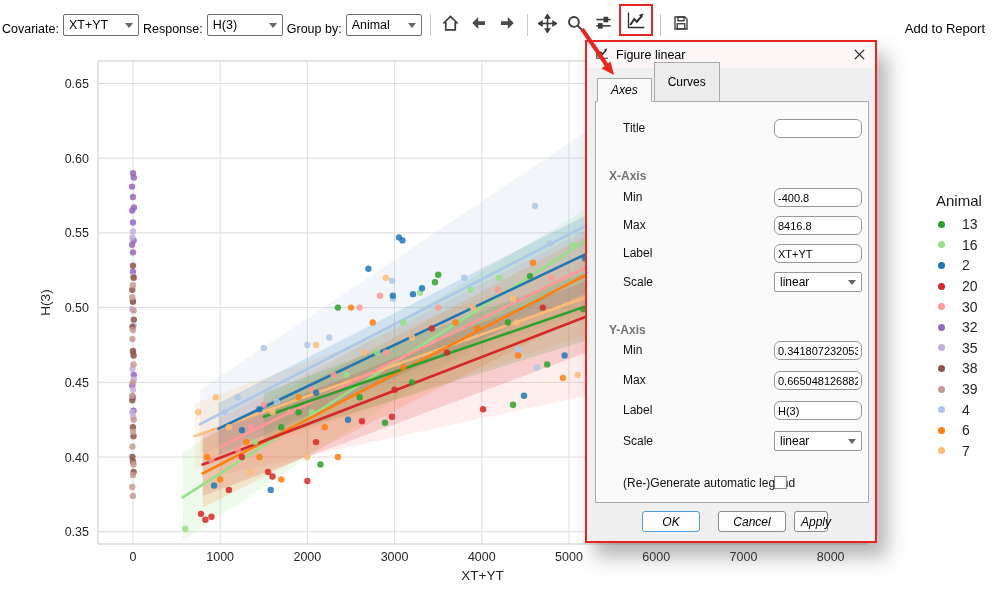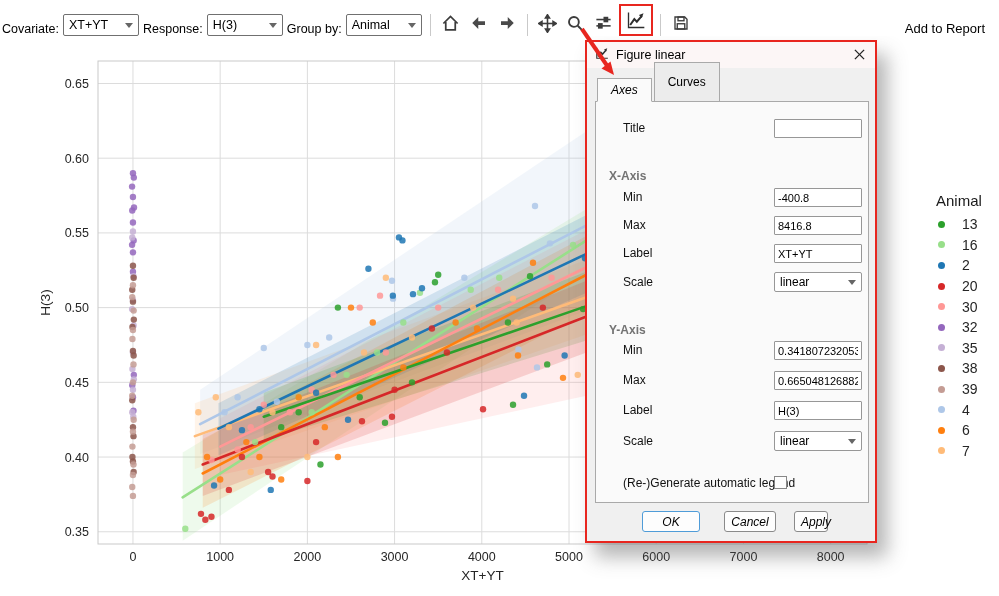--- a/index.html
+++ b/index.html
@@ -37,21 +37,21 @@
   .dlg-close{background:none;border:none;padding:2px;display:flex;}
   .dlg-tabs{position:absolute;left:10px;top:36px;display:flex;align-items:flex-end;height:24px;z-index:3;}
   .tab{height:40px;padding:0 13px;font-size:12px;border:1px solid #a9a9a9;background:#ececec;
        display:flex;align-items:center;box-sizing:border-box;margin-right:2px;}
   .tab.active{background:#fafafa;border-bottom:1px solid #fafafa;height:24px;font-style:italic;}
   .dlg-pane{position:absolute;left:8px;top:59px;width:274px;height:402px;box-sizing:border-box;
             border:1px solid #a9a9a9;background:#fafafa;}
   .fld-label{position:absolute;left:27px;font-size:12px;color:#111;}
   .fld-heading{position:absolute;left:13px;font-size:12px;font-weight:bold;color:#737373;}
   .fld-input{position:absolute;left:178px;width:88px;height:19px;box-sizing:border-box;
-             border:1px solid #979797;border-radius:1px;background:#fff;font-size:11px;
+             border:1px solid #979797;border-radius:6px;background:#fff;font-size:11px;
              padding:0 3px;font-family:"Liberation Sans",sans-serif;}
   .fld-combo{position:absolute;left:178px;width:88px;height:20px;box-sizing:border-box;
              border:1px solid #979797;border-radius:2px;background:#fff;font-size:12px;
              display:flex;align-items:center;justify-content:space-between;padding:0 5px;}
   .fld-combo .arr{width:0;height:0;border-left:4px solid transparent;border-right:4px solid transparent;
                   border-top:5px solid #666;}
   .checkbox{position:absolute;left:178px;width:13px;height:13px;border:1px solid #878787;
             background:#fdfdfd;box-sizing:border-box;}
   .dlg-btn{position:absolute;top:469px;height:21px;box-sizing:border-box;border:1px solid #8a8a8a;
            border-radius:3px;background:#fdfdfd;font-size:12px;font-family:"Liberation Sans",sans-serif;font-style:italic;}
@@ -480,20 +480,20 @@
     <span class="fld-label" style="top:332px">Scale</span>
     <div class="fld-combo" style="top:329px">
       <span>linear</span>
       <span class="arr"></span>
     </div>
 
     <span class="fld-label" style="top:374px">(Re-)Generate automatic legend</span>
     <span class="checkbox" style="top:374px"></span>
   </div>
   <button class="dlg-btn default" style="left:55px;width:58px">OK</button>
-  <button class="dlg-btn" style="left:137px;width:52px">Cancel</button>
+  <button class="dlg-btn" style="left:131px;width:68px">Cancel</button>
   <button class="dlg-btn" style="left:207px;width:34px">Apply</button>
 </div>
 
 <svg id="anno-arrow" width="70" height="70">
   <line x1="12" y1="4" x2="38" y2="42" stroke="#e8261f" stroke-width="4"></line>
   <polygon points="44,50 31.5,43.5 40.5,36.5" fill="#e8261f"></polygon>
 </svg>
 
 </body></html>

